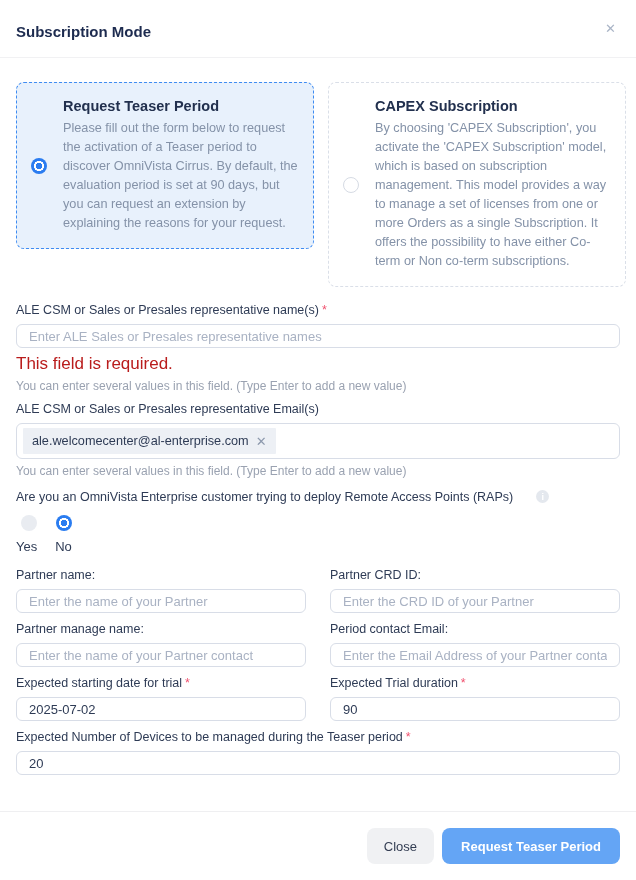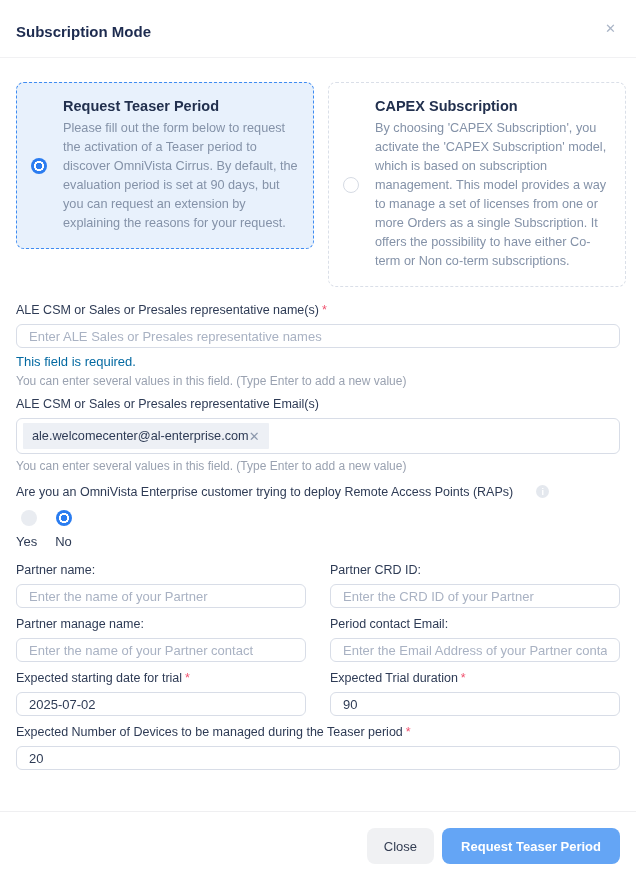--- a/index.html
+++ b/index.html
@@ -54,32 +54,32 @@
   .field-label { font-size: 12.5px; color: #2e3b55; margin-bottom: 7px; }
   .req { color: #f0516e; margin-left: 3px; }
   .text-input {
     width: 100%; height: 24px;
     border: 1px solid #d8dde7; border-radius: 6px;
     padding: 0 12px; font-size: 13px; color: #2e3b55;
     font-family: "Liberation Sans", "DejaVu Sans", sans-serif;
     outline: none; background: #fff;
   }
   .text-input::placeholder { color: #a9b2c3; }
-  .error-text { font-size: 13px; color: #0369a1; margin-top: 6px; }
+  .error-text { font-size: 17px; color: #b91c1c; margin-top: 6px; }
   .hint-text { font-size: 12px; color: #9aa2b1; margin-top: 5px; }
 
   
   .chips-input {
     display: flex; align-items: center; gap: 10px;
     width: 100%; min-height: 36px;
     border: 1px solid #d8dde7; border-radius: 6px;
     padding: 4px 6px; background: #fff;
   }
   .chip {
-    display: inline-flex; align-items: center; 
+    display: inline-flex; align-items: center; gap: 7px;
     background: #edf0f5; border-radius: 1px;
     padding: 6px 9px; font-size: 12.7px; color: #2e3b55; white-space: nowrap;
   }
   .chip-remove { color: #8d99ad; font-size: 13px; cursor: pointer; line-height: 1; }
   .chips-placeholder { font-size: 13px; color: #a9b2c3; }
 
   
   .rap-block { margin: 12px 0 14px 0; }
   .rap-label-row { display: flex; gap: 23px; margin-bottom: 11px; }
   .rap-label { font-size: 12.5px; color: #2e3b55; }

